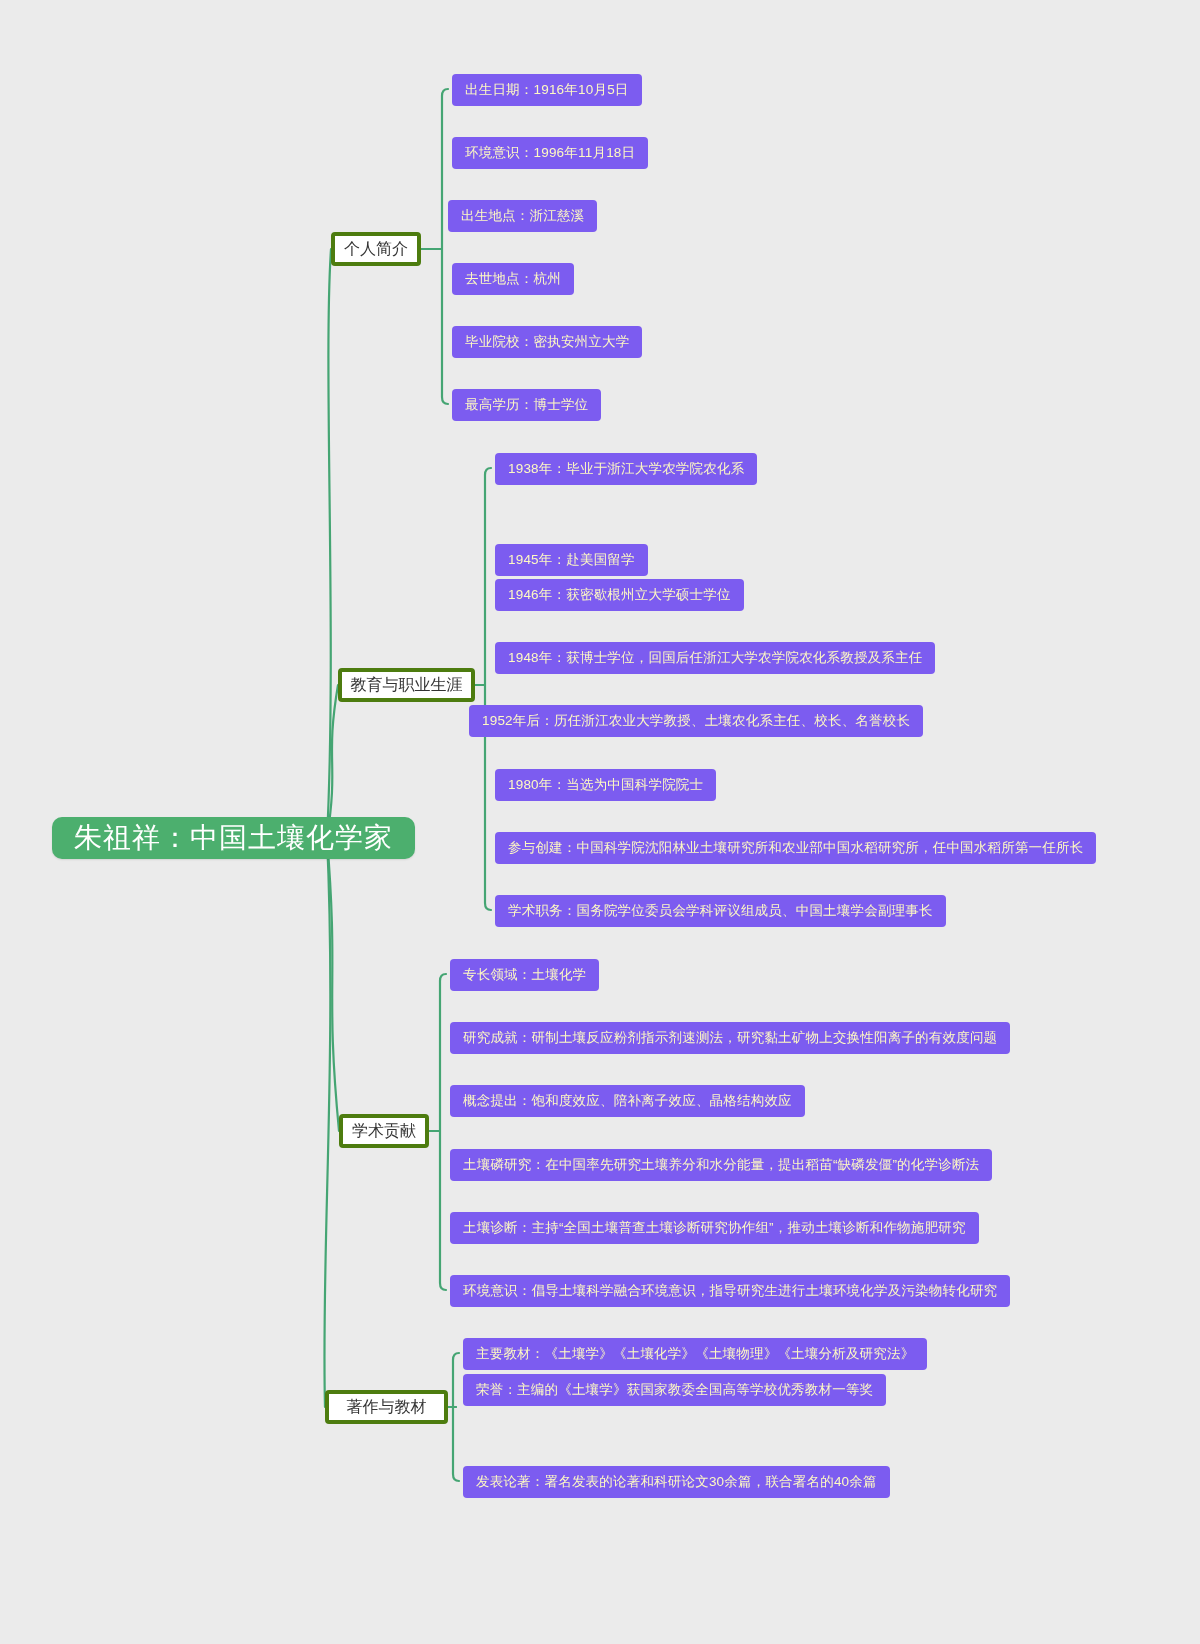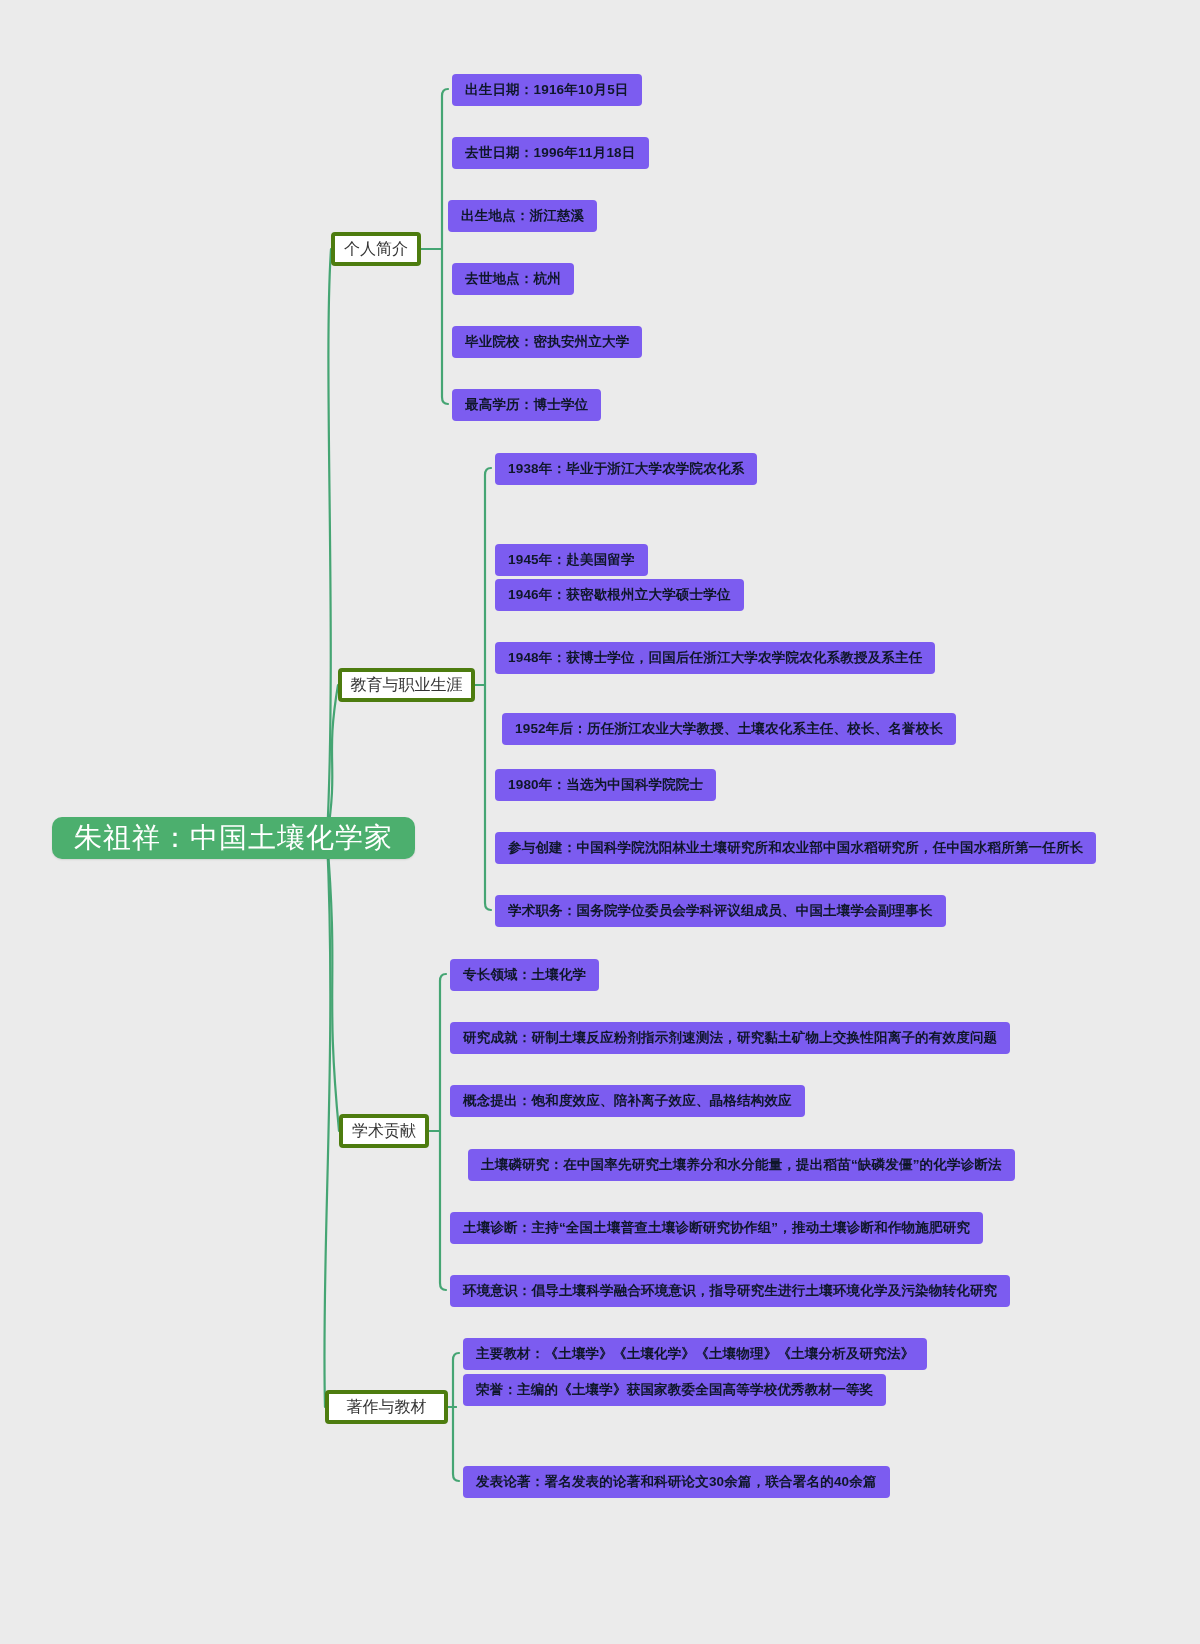--- a/index.html
+++ b/index.html
@@ -52,26 +52,26 @@
     color: #333333;
     border: 4px solid #4d7c0f;
     border-radius: 4px;
     font-size: 16px;
     padding: 0 12px;
     height: 34px;
   }
   
   .leaf {
     background: #7c5cf0;
-    color: #0f172a;
+    color: #fef9c3;
     border-radius: 4px;
     font-size: 13.5px;
     padding: 16px 13px;
     height: 30px;
-    font-weight: 700;
+    font-weight: 400;
     letter-spacing: 0.2px;
   }
 </style>
 </head>
 <body>
 
 <div id="canvas">
   <svg id="links" viewBox="0 0 1200 1644" preserveAspectRatio="none">
       <path d="M 315 838 H 327" fill="none" stroke="#45a573" stroke-width="2" stroke-linecap="round"></path>
       <path d="M 327 838 C 337 638, 323 369, 331 249" fill="none" stroke="#45a573" stroke-width="2.2" stroke-linecap="round"></path>
@@ -87,38 +87,38 @@
       <path d="M 429 1131 H 437" fill="none" stroke="#45a573" stroke-width="2" stroke-linecap="round"></path>
       <path d="M 437 1131 H 440" fill="none" stroke="#45a573" stroke-width="2" stroke-linecap="round"></path>
       <path d="M 446 974 Q 440 974 440 981 V 1283 Q 440 1290 446 1290" fill="none" stroke="#45a573" stroke-width="2.2" stroke-linecap="round"></path>
       <path d="M 448 1407 H 456" fill="none" stroke="#45a573" stroke-width="2" stroke-linecap="round"></path>
       <path d="M 456 1407 H 453" fill="none" stroke="#45a573" stroke-width="2" stroke-linecap="round"></path>
       <path d="M 459 1353 Q 453 1353 453 1360 V 1474 Q 453 1481 459 1481" fill="none" stroke="#45a573" stroke-width="2.2" stroke-linecap="round"></path>
     </svg>
 <div class="node root" style="left: 52px; top: 817px; height: 42px;">朱祖祥：中国土壤化学家</div>
     <div class="node branch" style="left: 331px; top: 232px; height: 34px; width: 90px; justify-content: center;">个人简介</div>
     <div class="node leaf" style="left: 452px; top: 74px; height: 30px; min-width: 181px;">出生日期：1916年10月5日</div>
-    <div class="node leaf" style="left: 452px; top: 137px; height: 30px; min-width: 187px;">去世日期：1996年11月18日</div>
+    <div class="node leaf" style="left: 452px; top: 137px; height: 30px; min-width: 187px;">环境意识：1996年11月18日</div>
     <div class="node leaf" style="left: 448px; top: 200px; height: 30px; min-width: 145px;">出生地点：浙江慈溪</div>
     <div class="node leaf" style="left: 452px; top: 263px; height: 30px; min-width: 115px;">去世地点：杭州</div>
     <div class="node leaf" style="left: 452px; top: 326px; height: 30px; min-width: 184px;">毕业院校：密执安州立大学</div>
     <div class="node leaf" style="left: 452px; top: 389px; height: 30px; min-width: 145px;">最高学历：博士学位</div>
     <div class="node branch" style="left: 338px; top: 668px; height: 34px; width: 137px; justify-content: center;">教育与职业生涯</div>
     <div class="node leaf" style="left: 495px; top: 453px; height: 30px; min-width: 259px;">1938年：毕业于浙江大学农学院农化系</div>
     <div class="node leaf" style="left: 495px; top: 516px; height: 30px; min-width: 151px; margin-top: 28px;">1945年：赴美国留学</div>
     <div class="node leaf" style="left: 495px; top: 579px; height: 30px; min-width: 245px;">1946年：获密歇根州立大学硕士学位</div>
     <div class="node leaf" style="left: 495px; top: 642px; height: 30px; min-width: 433px;">1948年：获博士学位，回国后任浙江大学农学院农化系教授及系主任</div>
-    <div class="node leaf" style="left: 502px; top: 705px; height: 30px; min-width: 448px; margin-top: 8px;">1952年后：历任浙江农业大学教授、土壤农化系主任、校长、名誉校长</div>
+    <div class="node leaf" style="left: 469px; top: 705px; height: 30px; min-width: 448px;">1952年后：历任浙江农业大学教授、土壤农化系主任、校长、名誉校长</div>
     <div class="node leaf" style="left: 495px; top: 769px; height: 30px; min-width: 218px;">1980年：当选为中国科学院院士</div>
     <div class="node leaf" style="left: 495px; top: 832px; height: 30px; min-width: 596px;">参与创建：中国科学院沈阳林业土壤研究所和农业部中国水稻研究所，任中国水稻所第一任所长</div>
     <div class="node leaf" style="left: 495px; top: 895px; height: 30px; min-width: 447px;">学术职务：国务院学位委员会学科评议组成员、中国土壤学会副理事长</div>
     <div class="node branch" style="left: 339px; top: 1114px; height: 34px; width: 90px; justify-content: center;">学术贡献</div>
     <div class="node leaf" style="left: 450px; top: 959px; height: 30px; min-width: 145px;">专长领域：土壤化学</div>
     <div class="node leaf" style="left: 450px; top: 1022px; height: 30px; min-width: 551px;">研究成就：研制土壤反应粉剂指示剂速测法，研究黏土矿物上交换性阳离子的有效度问题</div>
     <div class="node leaf" style="left: 450px; top: 1085px; height: 30px; min-width: 349px;">概念提出：饱和度效应、陪补离子效应、晶格结构效应</div>
-    <div class="node leaf" style="left: 468px; top: 1149px; height: 30px; min-width: 535px;">土壤磷研究：在中国率先研究土壤养分和水分能量，提出稻苗“缺磷发僵”的化学诊断法</div>
+    <div class="node leaf" style="left: 450px; top: 1149px; height: 30px; min-width: 535px;">土壤磷研究：在中国率先研究土壤养分和水分能量，提出稻苗“缺磷发僵”的化学诊断法</div>
     <div class="node leaf" style="left: 450px; top: 1212px; height: 30px; min-width: 518px;">土壤诊断：主持“全国土壤普查土壤诊断研究协作组”，推动土壤诊断和作物施肥研究</div>
     <div class="node leaf" style="left: 450px; top: 1275px; height: 30px; min-width: 552px;">环境意识：倡导土壤科学融合环境意识，指导研究生进行土壤环境化学及污染物转化研究</div>
     <div class="node branch" style="left: 325px; top: 1390px; height: 34px; width: 123px; justify-content: center;">著作与教材</div>
     <div class="node leaf" style="left: 463px; top: 1338px; height: 30px; min-width: 460px;">主要教材：《土壤学》《土壤化学》《土壤物理》《土壤分析及研究法》</div>
     <div class="node leaf" style="left: 463px; top: 1374px; height: 30px; min-width: 418px;">荣誉：主编的《土壤学》获国家教委全国高等学校优秀教材一等奖</div>
     <div class="node leaf" style="left: 463px; top: 1466px; height: 30px; min-width: 420px;">发表论著：署名发表的论著和科研论文30余篇，联合署名的40余篇</div>
   </div>
 
 </body></html>

